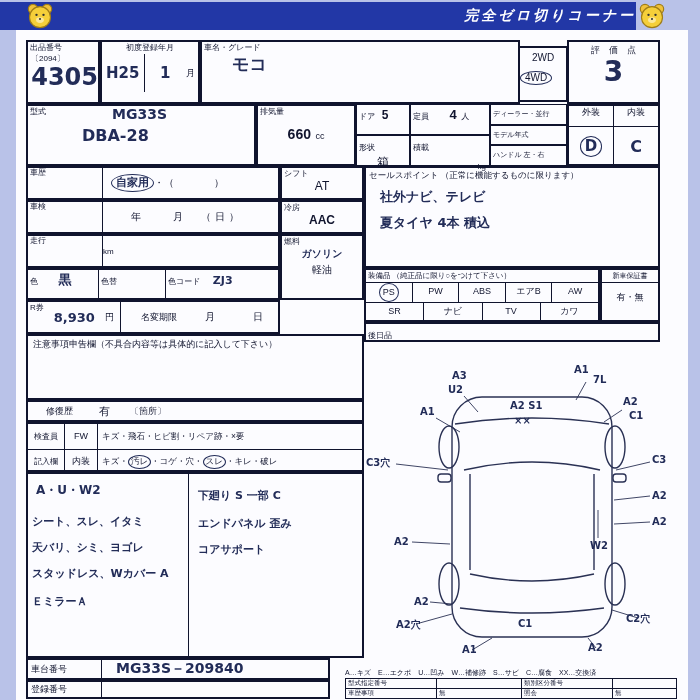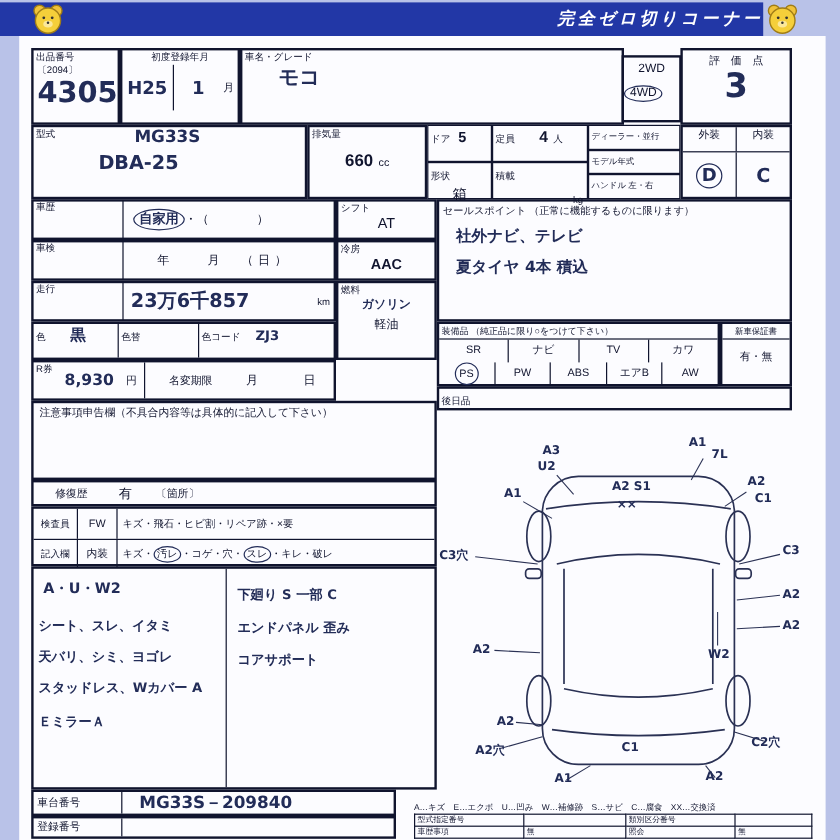--- a/index.html
+++ b/index.html
@@ -82,21 +82,21 @@
 <div class="cell" style="left:567px;top:40px;width:93px;height:64px">
   <div style="font-size:9px;text-align:center;padding-top:2px">評　価　点</div>
   <div class="hand" style="font-size:28px;text-align:center;line-height:1.1">3</div>
 </div>
 
 <div class="cell" style="left:26px;top:104px;width:230px;height:62px">
   <div class="row">
     <span class="lbl">型式</span>
     <span class="hand" style="font-size:14px;margin-left:64px">MG33S</span>
   </div>
-  <div class="hand" style="font-size:16px;padding-left:54px;margin-top:4px">DBA-25</div>
+  <div class="hand" style="font-size:16px;padding-left:54px;margin-top:4px">DBA-28</div>
 </div>
 
 <div class="cell" style="left:256px;top:104px;width:100px;height:62px">
   <div class="lbl">排気量</div>
   <div style="text-align:center;margin-top:8px">
     <span style="font-size:14px;font-weight:bold">660</span>
     <span style="font-size:9px">cc</span>
   </div>
 </div>
 
@@ -159,21 +159,20 @@
   </div>
 </div>
 <div class="cell" style="left:280px;top:200px;width:84px;height:34px">
   <div class="lbl">冷房</div>
   <div style="font-size:12px;font-weight:bold;text-align:center">AAC</div>
 </div>
 
 <div class="cell" style="left:26px;top:234px;width:254px;height:34px">
   <div class="row" style="height:100%;align-items:center">
     <span class="lbl" style="width:70px;border-right:1.5px solid var(--ink);height:100%;display:flex;align-items:flex-start">走行</span>
-    <span class="hand" style="font-size:16px;margin-left:6px;flex:1">23万6千857</span>
     <span style="font-size:8px;padding-right:3px">km</span>
   </div>
 </div>
 <div class="cell" style="left:280px;top:234px;width:84px;height:66px">
   <div class="lbl">燃料</div>
   <div class="hand" style="font-size:10px;text-align:center">ガソリン</div>
   <div style="font-size:10px;text-align:center;margin-top:2px">軽油</div>
 </div>
 
 <div class="cell" style="left:26px;top:268px;width:254px;height:32px">
@@ -210,32 +209,32 @@
   </div>
   <div class="hand" style="font-size:13px;padding:4px 0 0 14px">社外ナビ、テレビ</div>
   <div class="hand" style="font-size:13px;padding:8px 0 0 14px">夏タイヤ 4本 積込</div>
 </div>
 
 <div class="cell" style="left:364px;top:268px;width:236px;height:54px">
   <div style="font-size:7.5px;padding:1px 2px;border-bottom:1px solid var(--ink)">
     <span>装備品</span>
     <span>（純正品に限り○をつけて下さい）</span>
   </div>
-  <div class="row" style="height:19px">
-    <span class="eq-item">SR</span>
-    <span class="eq-item">ナビ</span>
-    <span class="eq-item">TV</span>
-    <span class="eq-item">カワ</span>
-  </div>
   <div class="row" style="height:19px;border-bottom:1px solid var(--ink)">
     <span class="eq-item"><span class="circle" style="font-size:9px;padding:0 3px">PS</span></span>
     <span class="eq-item">PW</span>
     <span class="eq-item">ABS</span>
     <span class="eq-item">エアB</span>
     <span class="eq-item">AW</span>
+  </div>
+  <div class="row" style="height:19px">
+    <span class="eq-item">SR</span>
+    <span class="eq-item">ナビ</span>
+    <span class="eq-item">TV</span>
+    <span class="eq-item">カワ</span>
   </div>
 </div>
 <div class="cell" style="left:600px;top:268px;width:60px;height:54px">
   <div style="font-size:7px;text-align:center;border-bottom:1px solid var(--ink);padding:1px 0">新車保証書</div>
   <div style="font-size:9px;text-align:center;padding-top:8px">有・無</div>
 </div>
 <div class="cell" style="left:364px;top:322px;width:296px;height:20px">
   <span class="lbl">後日品</span>
 </div>
 

